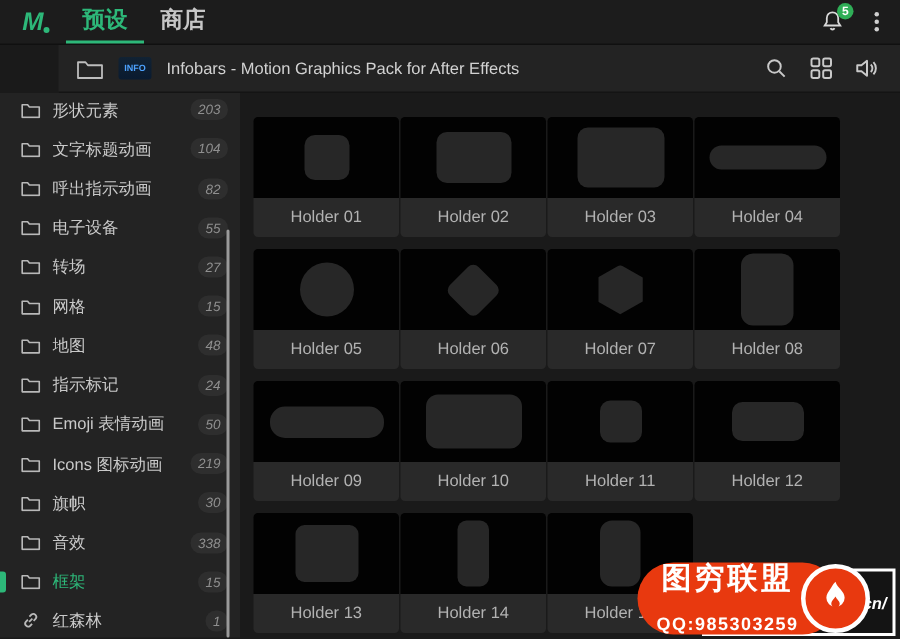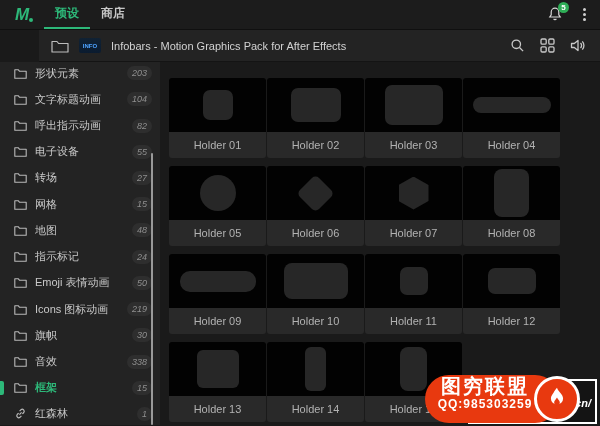--- a/index.html
+++ b/index.html
@@ -7,21 +7,21 @@
   .app{position:relative;width:600px;height:426px;background:#1a1a1a;overflow:hidden;
        font-family:"Liberation Sans",sans-serif;color:#cfcfcf;}
   
   .topbar{position:relative;height:30px;background:#1c1c1c;display:flex;align-items:stretch;
           border-bottom:1px solid #101010;}
   .logo{width:44px;display:flex;align-items:center;justify-content:center;
         font-style:italic;font-weight:900;font-size:17px;color:#2db879;position:relative;cursor:pointer;}
   .logo-dot{position:absolute;width:4px;height:4px;border-radius:50%;background:#2db879;
             left:29px;top:18px;}
   .tabs{display:flex;align-items:stretch;}
-  .tab{display:flex;align-items:center;padding:0 11px;font-size:12px;font-weight:700;
+  .tab{display:flex;align-items:center;padding:0 11px;font-size:15px;font-weight:700;
        color:#c6c6c6;border-bottom:2px solid transparent;cursor:pointer;}
   .tab.active{color:#2db879;border-bottom-color:#2db879;}
   .topbar-right{margin-left:auto;display:flex;align-items:center;gap:16px;padding-right:12px;}
   .bell-wrap{position:relative;width:18px;height:18px;cursor:pointer;}
   .bell-badge{position:absolute;top:-4px;right:-4px;min-width:11px;height:11px;border-radius:6px;
               background:#2fae57;color:#fff;font-size:8px;font-weight:700;line-height:11px;
               text-align:center;padding:0 1px;}
   .kebab{display:flex;flex-direction:column;gap:2px;cursor:pointer;padding:2px;}
   .kebab i{width:3px;height:3px;border-radius:50%;background:#cfcfcf;display:block;}
   
@@ -36,21 +36,21 @@
   
   .body{position:relative;display:flex;height:363px;}
   .sidebar{position:relative;width:160px;background:#232323;display:flex;flex-direction:column;
            padding:2px 0 2px 0;gap:8px;}
   .side-item{flex:1 1 auto;display:flex;align-items:center;gap:8px;padding:0 8px 0 14px;
              cursor:pointer;position:relative;}
   .side-item .fold{display:flex;color:#b9b9b9;}
   .side-item .lbl{font-size:11px;color:#c9c9c9;white-space:nowrap;overflow:hidden;}
   .side-item .cnt{margin-left:auto;font-size:9px;color:#8f8f8f;background:rgba(255,255,255,0.05);
                   border-radius:9px;padding:2px 5px;min-width:12px;text-align:center;font-style:italic;}
-  .side-item.active .lbl{color:#2db879;font-weight:700;}
+  .side-item.active .lbl{color:#2db879;font-weight:400;}
   .side-item.active::before{content:"";position:absolute;left:0;top:2px;bottom:2px;width:4px;
                             background:#2db879;border-radius:0 2px 2px 0;}
   .side-scrollbar{position:absolute;left:151px;top:91px;bottom:0;width:2px;background:#9a9a9a;
                   border-radius:1px;cursor:pointer;}
   
   .grid{flex:1;background:#1a1a1a;padding:16px 6px 0 9px;display:grid;
         grid-template-columns:repeat(4,97px);grid-auto-rows:80px;gap:8px 1px;align-content:start;}
   .card{width:97px;height:80px;cursor:pointer;display:flex;flex-direction:column;}
   .thumb{height:54px;background:#020202;border-radius:3px 3px 0 0;display:flex;
          align-items:center;justify-content:center;overflow:hidden;}
@@ -58,21 +58,21 @@
   .card-label{height:26px;background:#292929;border-radius:0 0 3px 3px;display:flex;
               align-items:center;justify-content:center;font-size:11px;color:#b2b2b2;}
   
   .watermark{position:absolute;right:0;bottom:0;width:180px;height:58px;z-index:5;pointer-events:none;}
   .wm-box{position:absolute;right:3px;bottom:2px;width:129px;height:45px;border:2px solid #ffffff;
           background:#141414;}
   .wm-url{position:absolute;right:4px;top:16px;color:#fff;font-size:11px;font-weight:800;
           font-style:italic;}
   .wm-pill{position:absolute;left:5px;top:7px;width:134px;height:48px;border-radius:24px;
            background:#e8390f;display:flex;flex-direction:column;align-items:center;
-           justify-content:flex-start;padding-right:14px;}
+           justify-content:space-between;padding-right:14px;}
   .wm-title{color:#fff;font-size:20px;font-weight:900;letter-spacing:2px;line-height:22px;}
   .wm-qq{color:#ffffff;font-size:12px;font-weight:800;letter-spacing:1px;line-height:14px;}
   .wm-flame{position:absolute;left:114px;top:8px;width:46px;height:46px;border-radius:50%;
             background:#e8390f;border:3px solid #fff;display:flex;align-items:center;justify-content:center;}
   svg{display:block;}
 </style>
 </head>
 <body>
 
 <div class="app">

